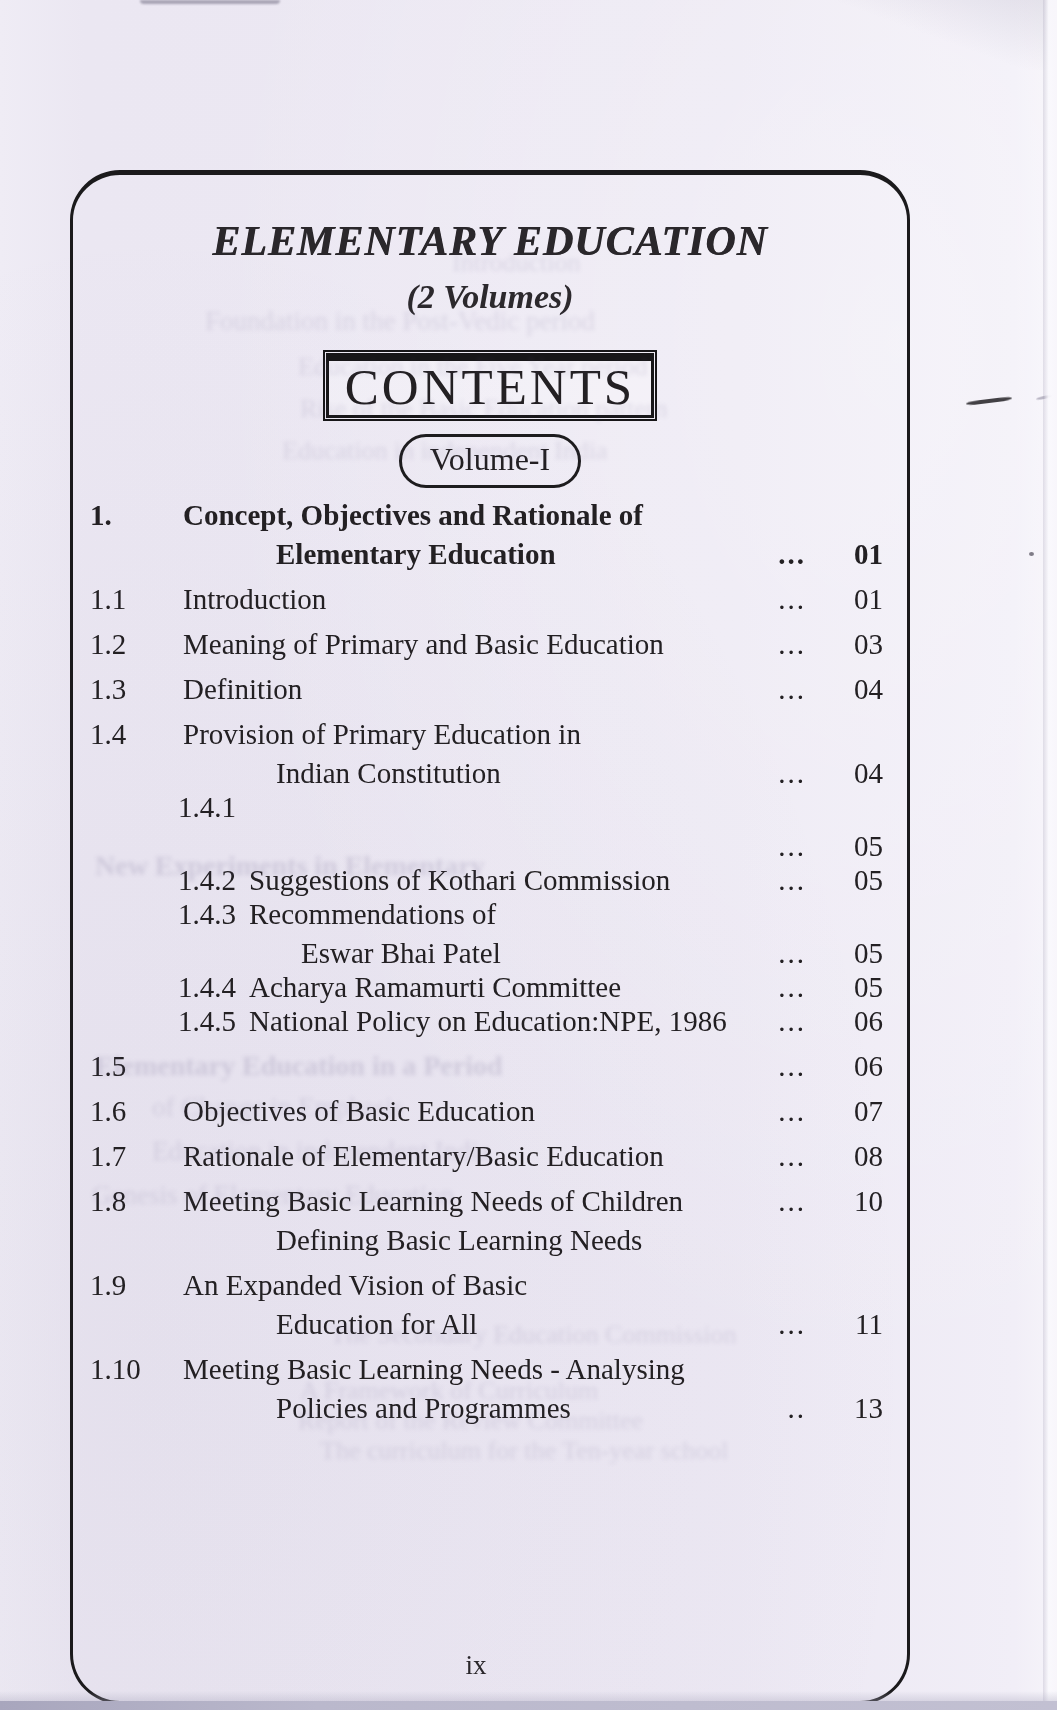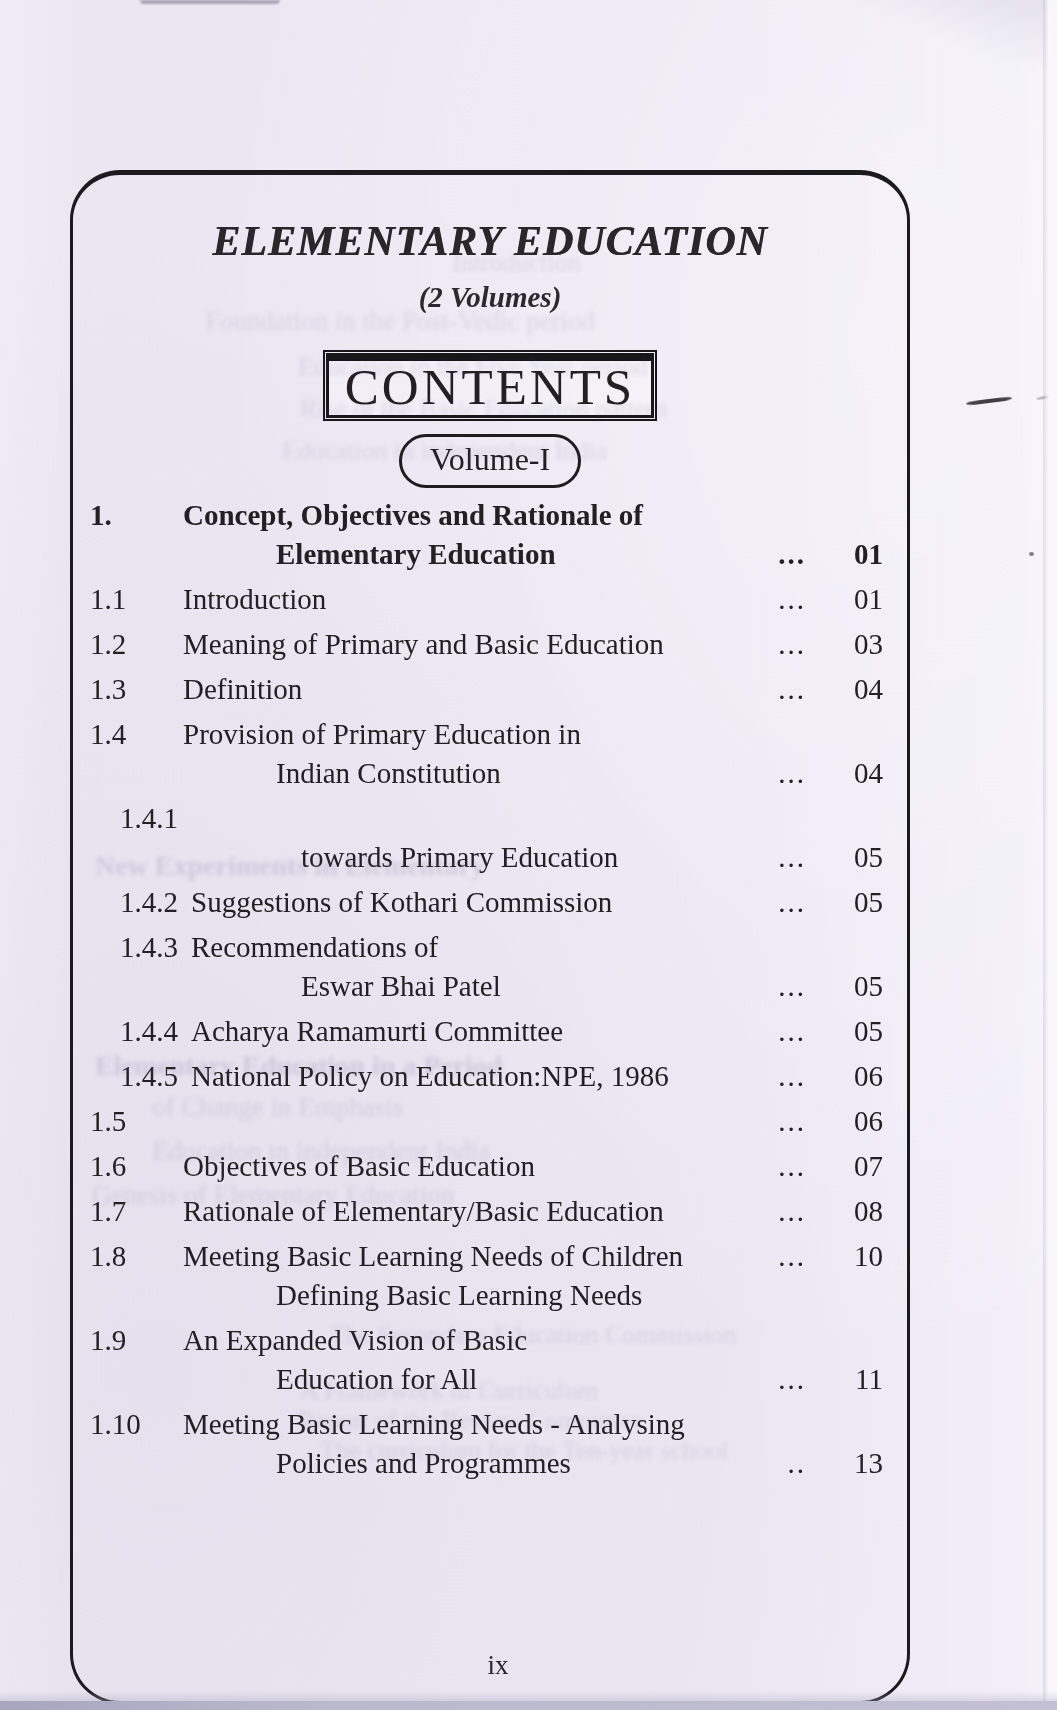--- a/index.html
+++ b/index.html
@@ -37,21 +37,21 @@
   #book-title{
     margin-top:6px;
     font-size:42px;line-height:48px;
     font-weight:bold;font-style:italic;
     letter-spacing:1px;
     color:#2a272b;
     text-shadow:0.6px 0 0 #2a272b;
   }
   #book-subtitle{
     margin-top:14px;
-    font-size:29px;line-height:36px;
+    font-size:34px;line-height:36px;
     font-weight:bold;font-style:italic;
     color:#2c292d;
   }
   #contents-box{
     display:inline-block;
     margin-top:38px;
     border:3px solid #171618;
     border-top-width:8px;
     outline:2px solid #171618;
     outline-offset:1px;
@@ -73,33 +73,33 @@
   .toc-line{
     position:relative;
     display:flex;align-items:baseline;
     height:34px;line-height:34px;
     font-size:29px;
     padding-right:24px;
     white-space:nowrap;
   }
   .toc-line.i-entry{padding-left:17px;margin-top:11px;}
   .toc-line.i-cont {padding-left:110px;margin-top:5px;}
-  .toc-line.i-sub  {padding-left:47px;margin-top:11px;}
+  .toc-line.i-sub  {padding-left:105px;}
   .toc-line.i-sub2 {padding-left:228px;margin-top:5px;}
   .toc-line.first{margin-top:0;}
   .toc-line.bold{font-weight:bold;}
   .toc-num{display:inline-block;width:93px;flex:0 0 auto;}
   .toc-num.sub{width:auto;margin-right:13px;}
   .toc-text{flex:0 0 auto;}
   .toc-spacer{flex:1 1 auto;}
   .toc-dots{flex:0 0 auto;margin-right:27px;letter-spacing:2px;}
   .toc-page{flex:0 0 auto;min-width:50px;text-align:right;}
 
   #footer-pagenum{
-    position:absolute;left:78px;width:840px;top:1650px;
+    position:absolute;left:56px;width:840px;top:1650px;
     text-align:center;font-size:27px;color:#2a272b;
   }
 
   
   .ghost{
     position:absolute;
     font-family:"Liberation Serif","DejaVu Serif",serif;
     color:#5d5380;
     opacity:.14;
     filter:blur(2.2px);
@@ -179,21 +179,20 @@
           <span class="toc-text">Indian Constitution</span>
           <span class="toc-spacer"></span>
           <span class="toc-dots">...</span>
           <span class="toc-page">04</span>
         </div>
         <div class="toc-line i-sub">
           <span class="toc-num sub">1.4.1</span>
           <span class="toc-spacer"></span>
         </div>
         <div class="toc-line i-sub2">
-          <span class="toc-text">towards Primary Education</span>
           <span class="toc-spacer"></span>
           <span class="toc-dots">...</span>
           <span class="toc-page">05</span>
         </div>
         <div class="toc-line i-sub">
           <span class="toc-num sub">1.4.2</span>
           <span class="toc-text">Suggestions of Kothari Commission</span>
           <span class="toc-spacer"></span>
           <span class="toc-dots">...</span>
           <span class="toc-page">05</span>

